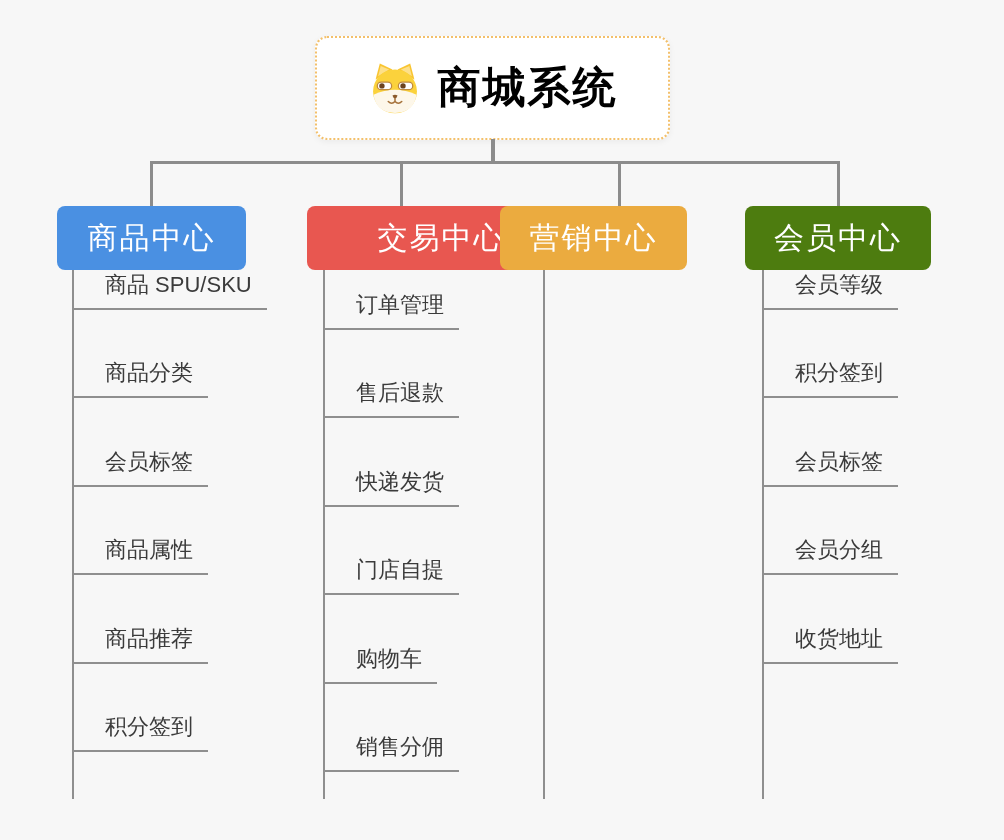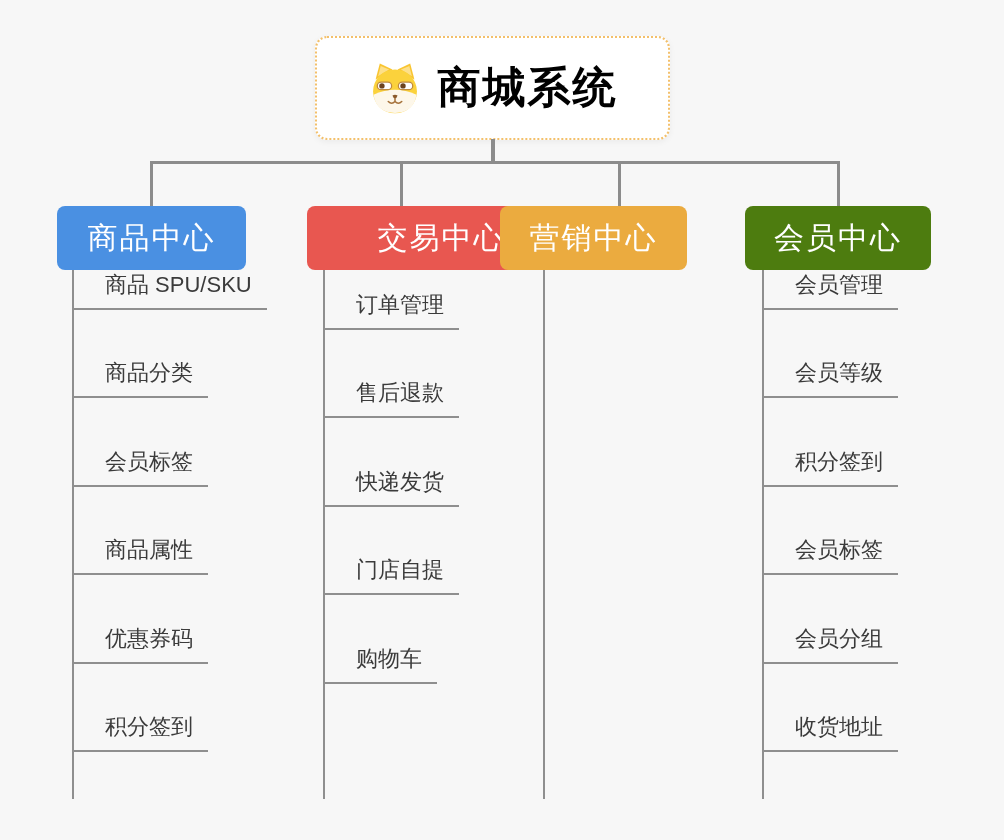--- a/index.html
+++ b/index.html
@@ -152,21 +152,21 @@
     <div class="item">
         <span class="item-label">商品分类</span>
       </div>
     <div class="item">
         <span class="item-label">会员标签</span>
       </div>
     <div class="item">
         <span class="item-label">商品属性</span>
       </div>
     <div class="item">
-        <span class="item-label">优惠券码</span>
+        <span class="item-label">商品推荐</span>
       </div>
     <div class="item">
         <span class="item-label">积分签到</span>
       </div>
   </div>
 
   <div class="child-list cl2">
     <div class="item">
         <span class="item-label">订单管理</span>
       </div>
@@ -175,28 +175,28 @@
       </div>
     <div class="item">
         <span class="item-label">快递发货</span>
       </div>
     <div class="item">
         <span class="item-label">门店自提</span>
       </div>
     <div class="item">
         <span class="item-label">购物车</span>
       </div>
+    <div class="item">
+        <span class="item-label">销售分佣</span>
+      </div>
   </div>
 
 
   <div class="child-list cl4">
     <div class="item">
-        <span class="item-label">会员管理</span>
-      </div>
-    <div class="item">
         <span class="item-label">会员等级</span>
       </div>
     <div class="item">
         <span class="item-label">积分签到</span>
       </div>
     <div class="item">
         <span class="item-label">会员标签</span>
       </div>
     <div class="item">
         <span class="item-label">会员分组</span>

